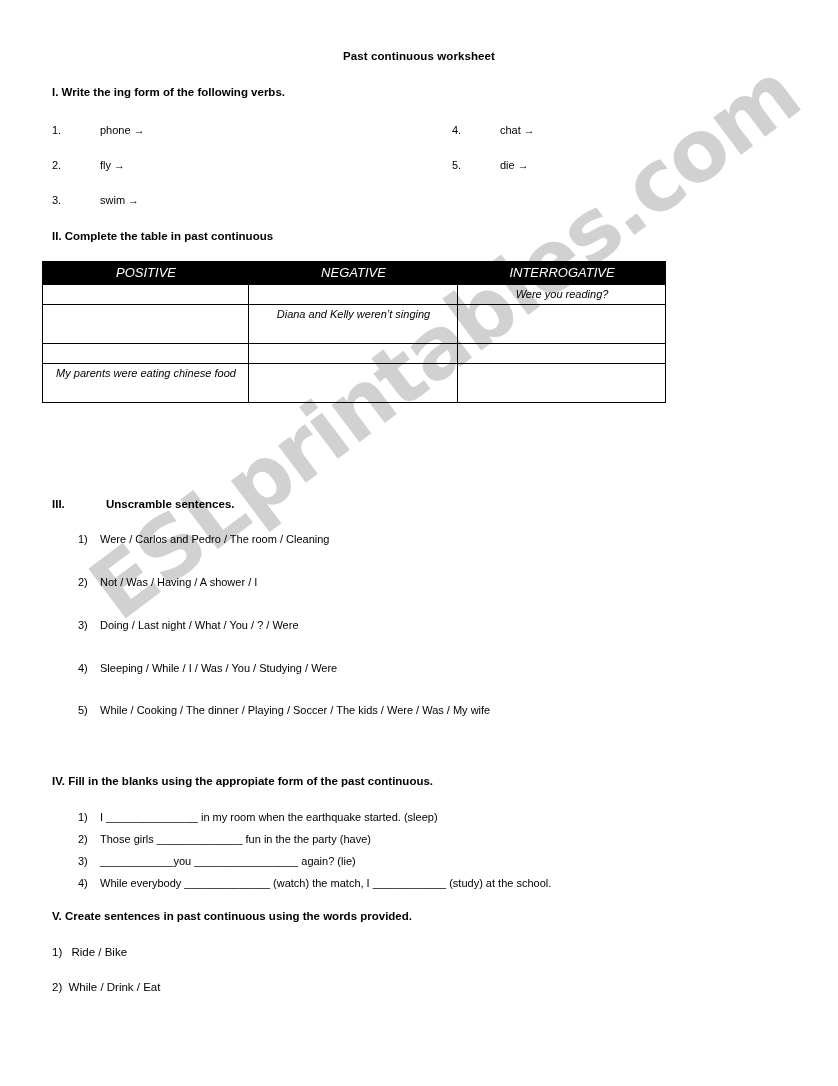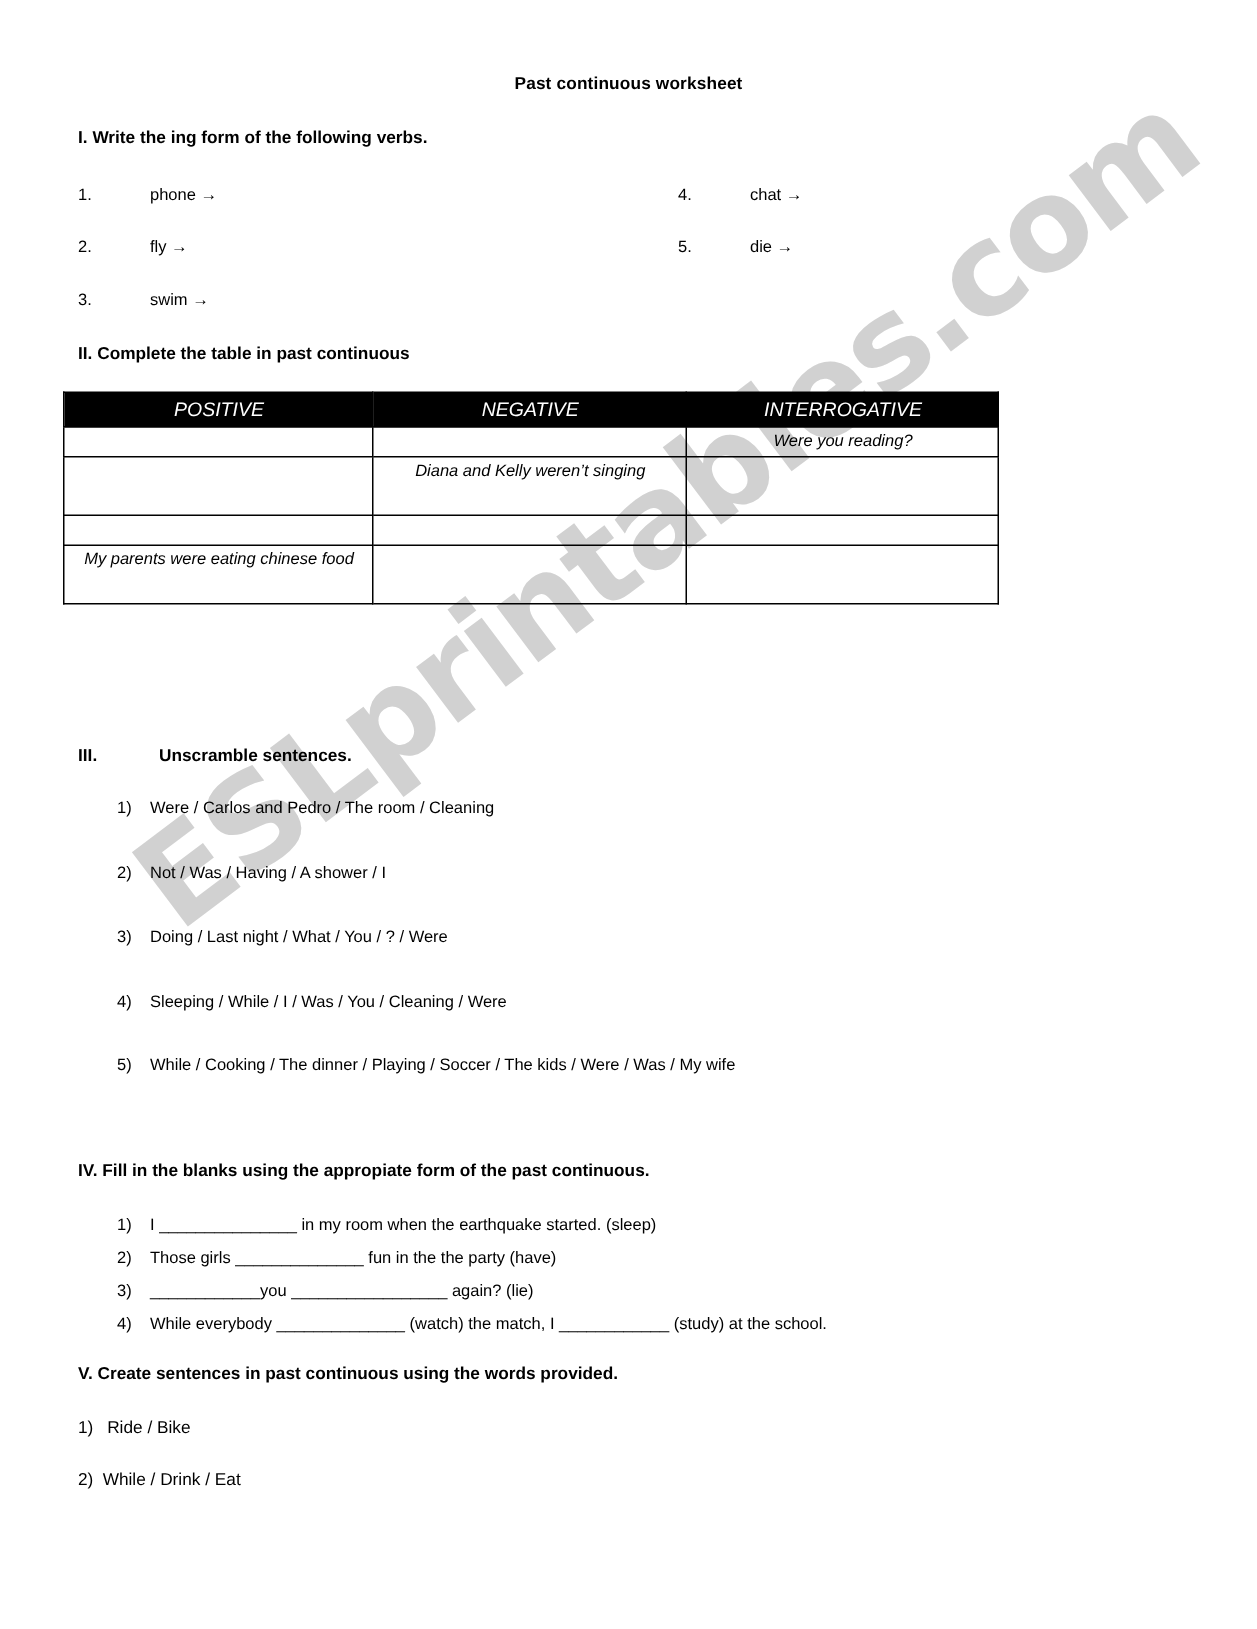--- a/index.html
+++ b/index.html
@@ -219,21 +219,21 @@
     <div class="scr-row" style="left:78px; top:576px;">
       <span class="num">2)</span>
       <span class="txt">Not / Was / Having / A shower  / I</span>
     </div>
     <div class="scr-row" style="left:78px; top:619px;">
       <span class="num">3)</span>
       <span class="txt">Doing / Last night / What / You / ? / Were</span>
     </div>
     <div class="scr-row" style="left:78px; top:662px;">
       <span class="num">4)</span>
-      <span class="txt">Sleeping /  While / I / Was / You / Cleaning / Were</span>
+      <span class="txt">Sleeping /  While / I / Was / You / Studying / Were</span>
     </div>
     <div class="scr-row" style="left:78px; top:704px;">
       <span class="num">5)</span>
       <span class="txt">While / Cooking / The dinner / Playing / Soccer / The kids / Were / Was / My wife</span>
     </div>
 
     <div class="sec-head" style="left:52px; top:775px;">IV. Fill in the blanks using the appropiate form of the past continuous.</div>
 
     <div class="fill-row" style="left:78px; top:811px;">
       <span class="num">1)</span>

